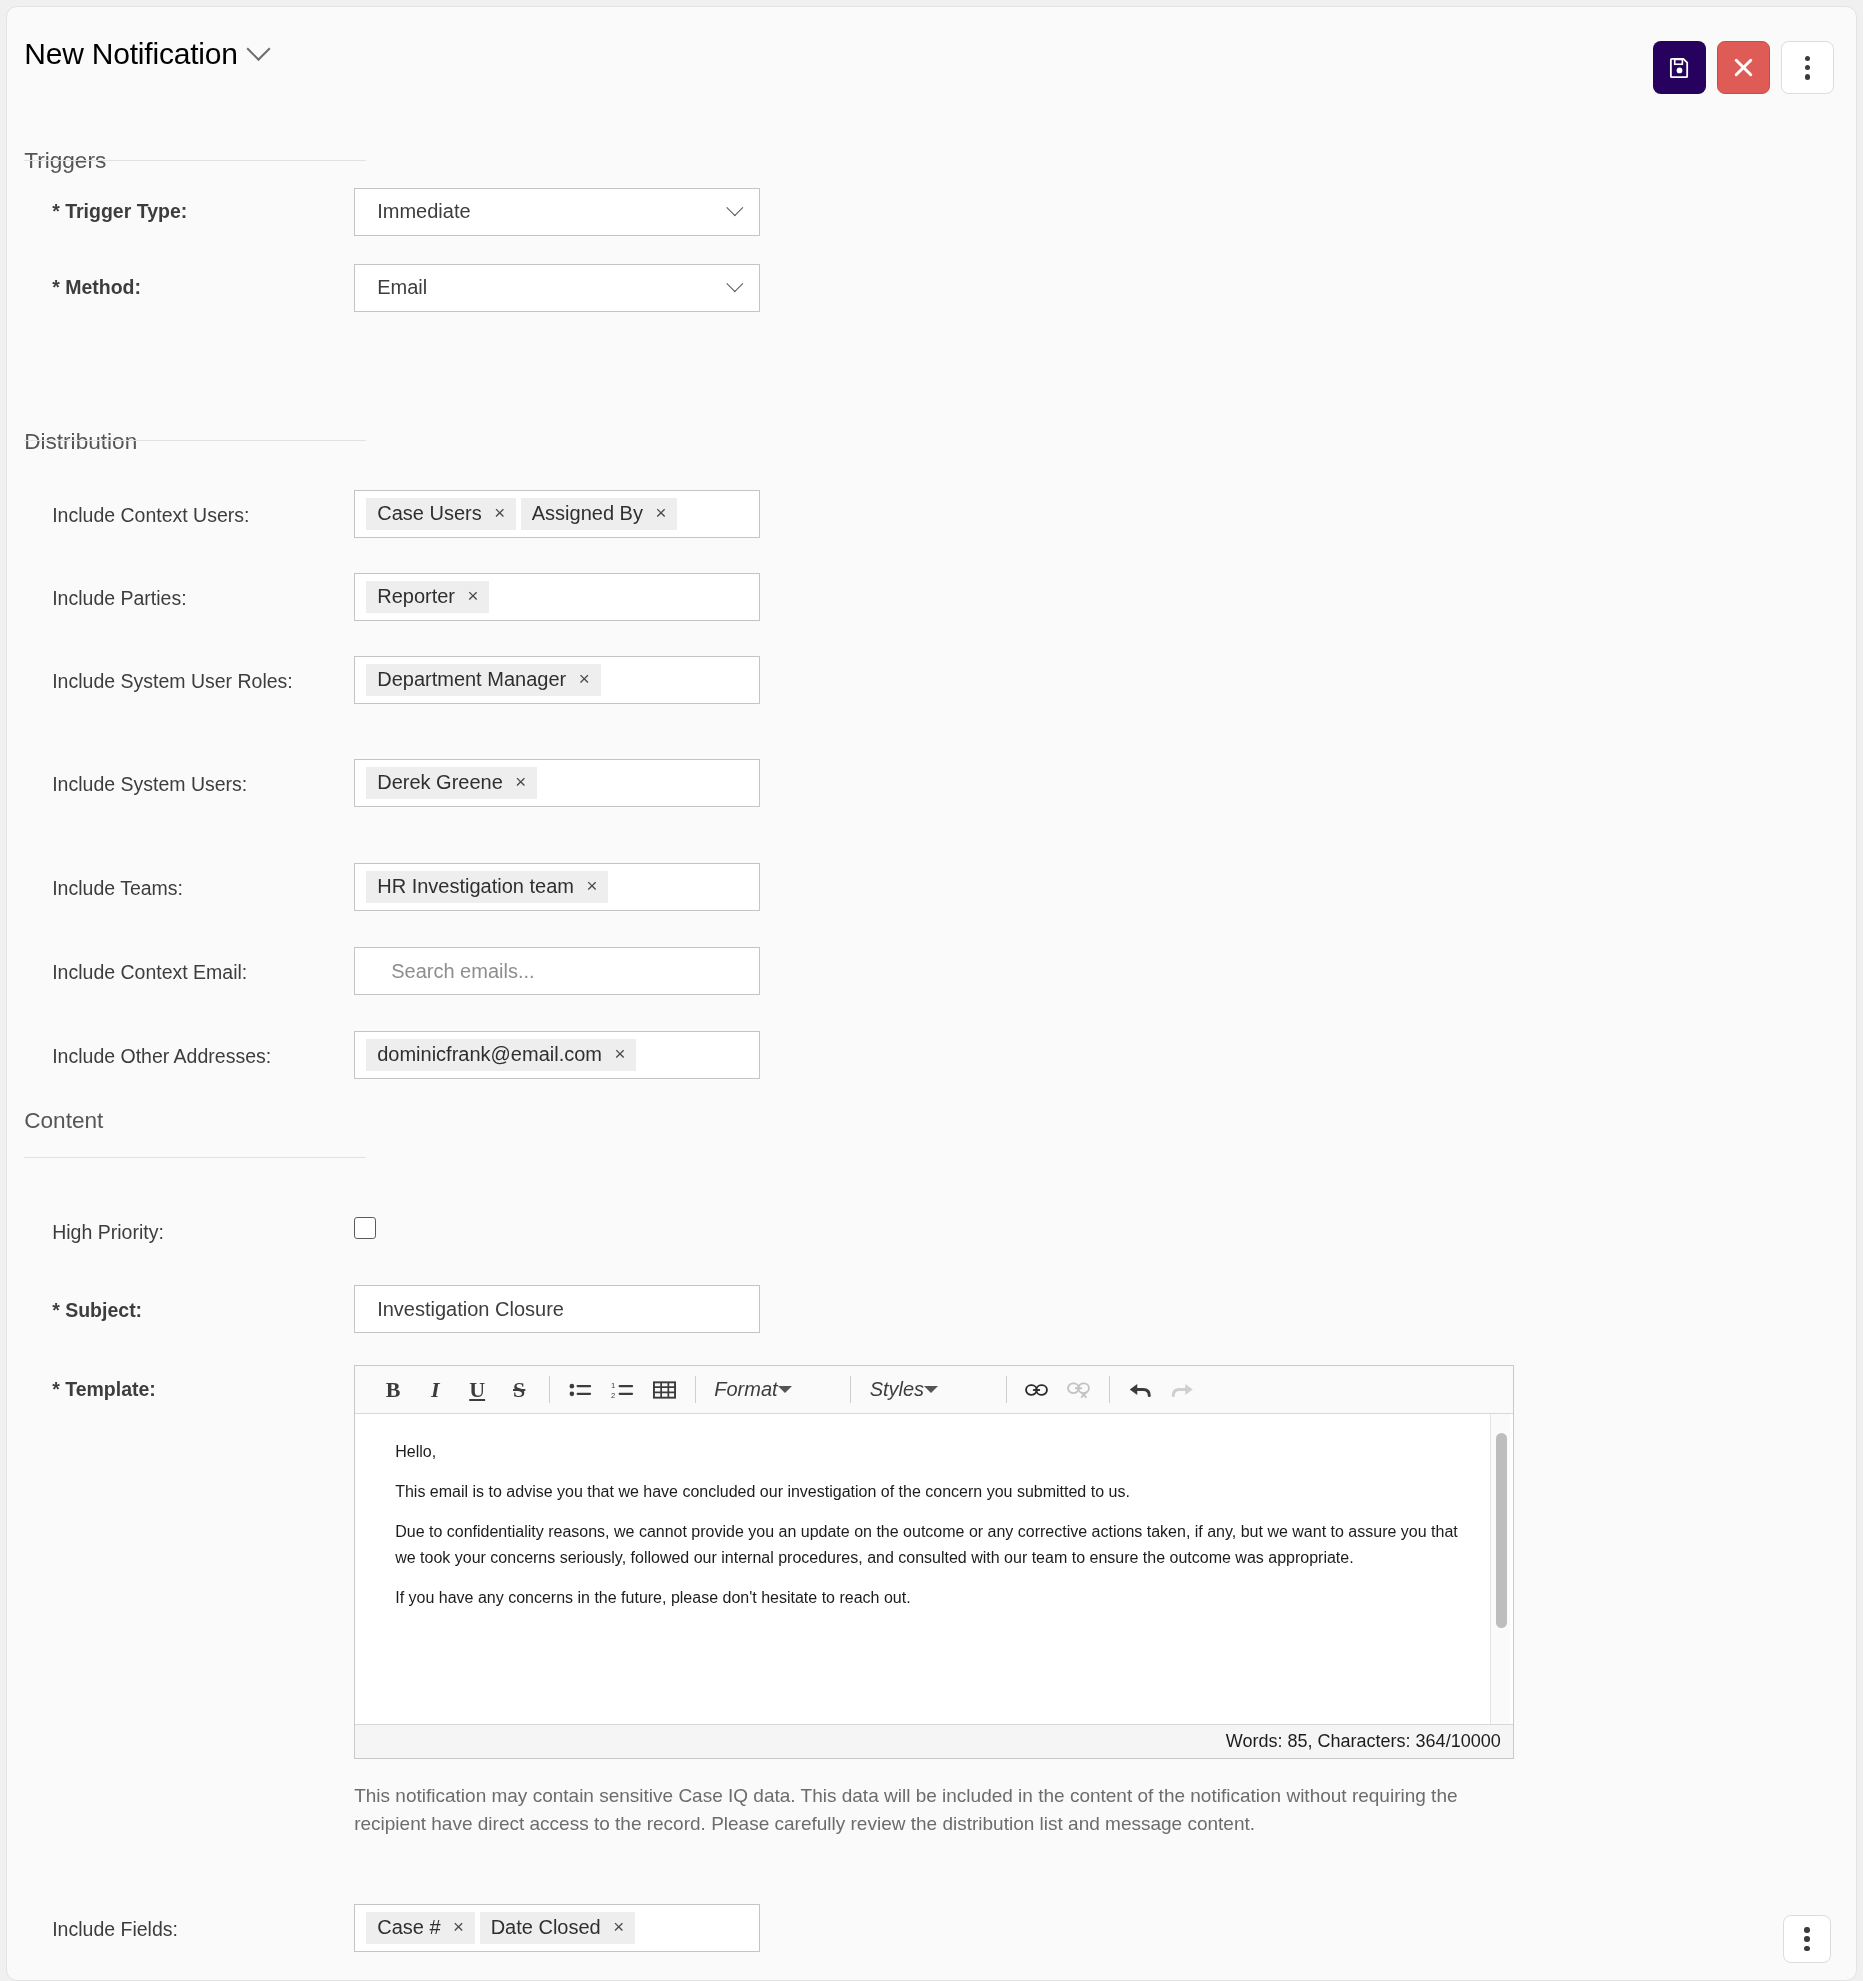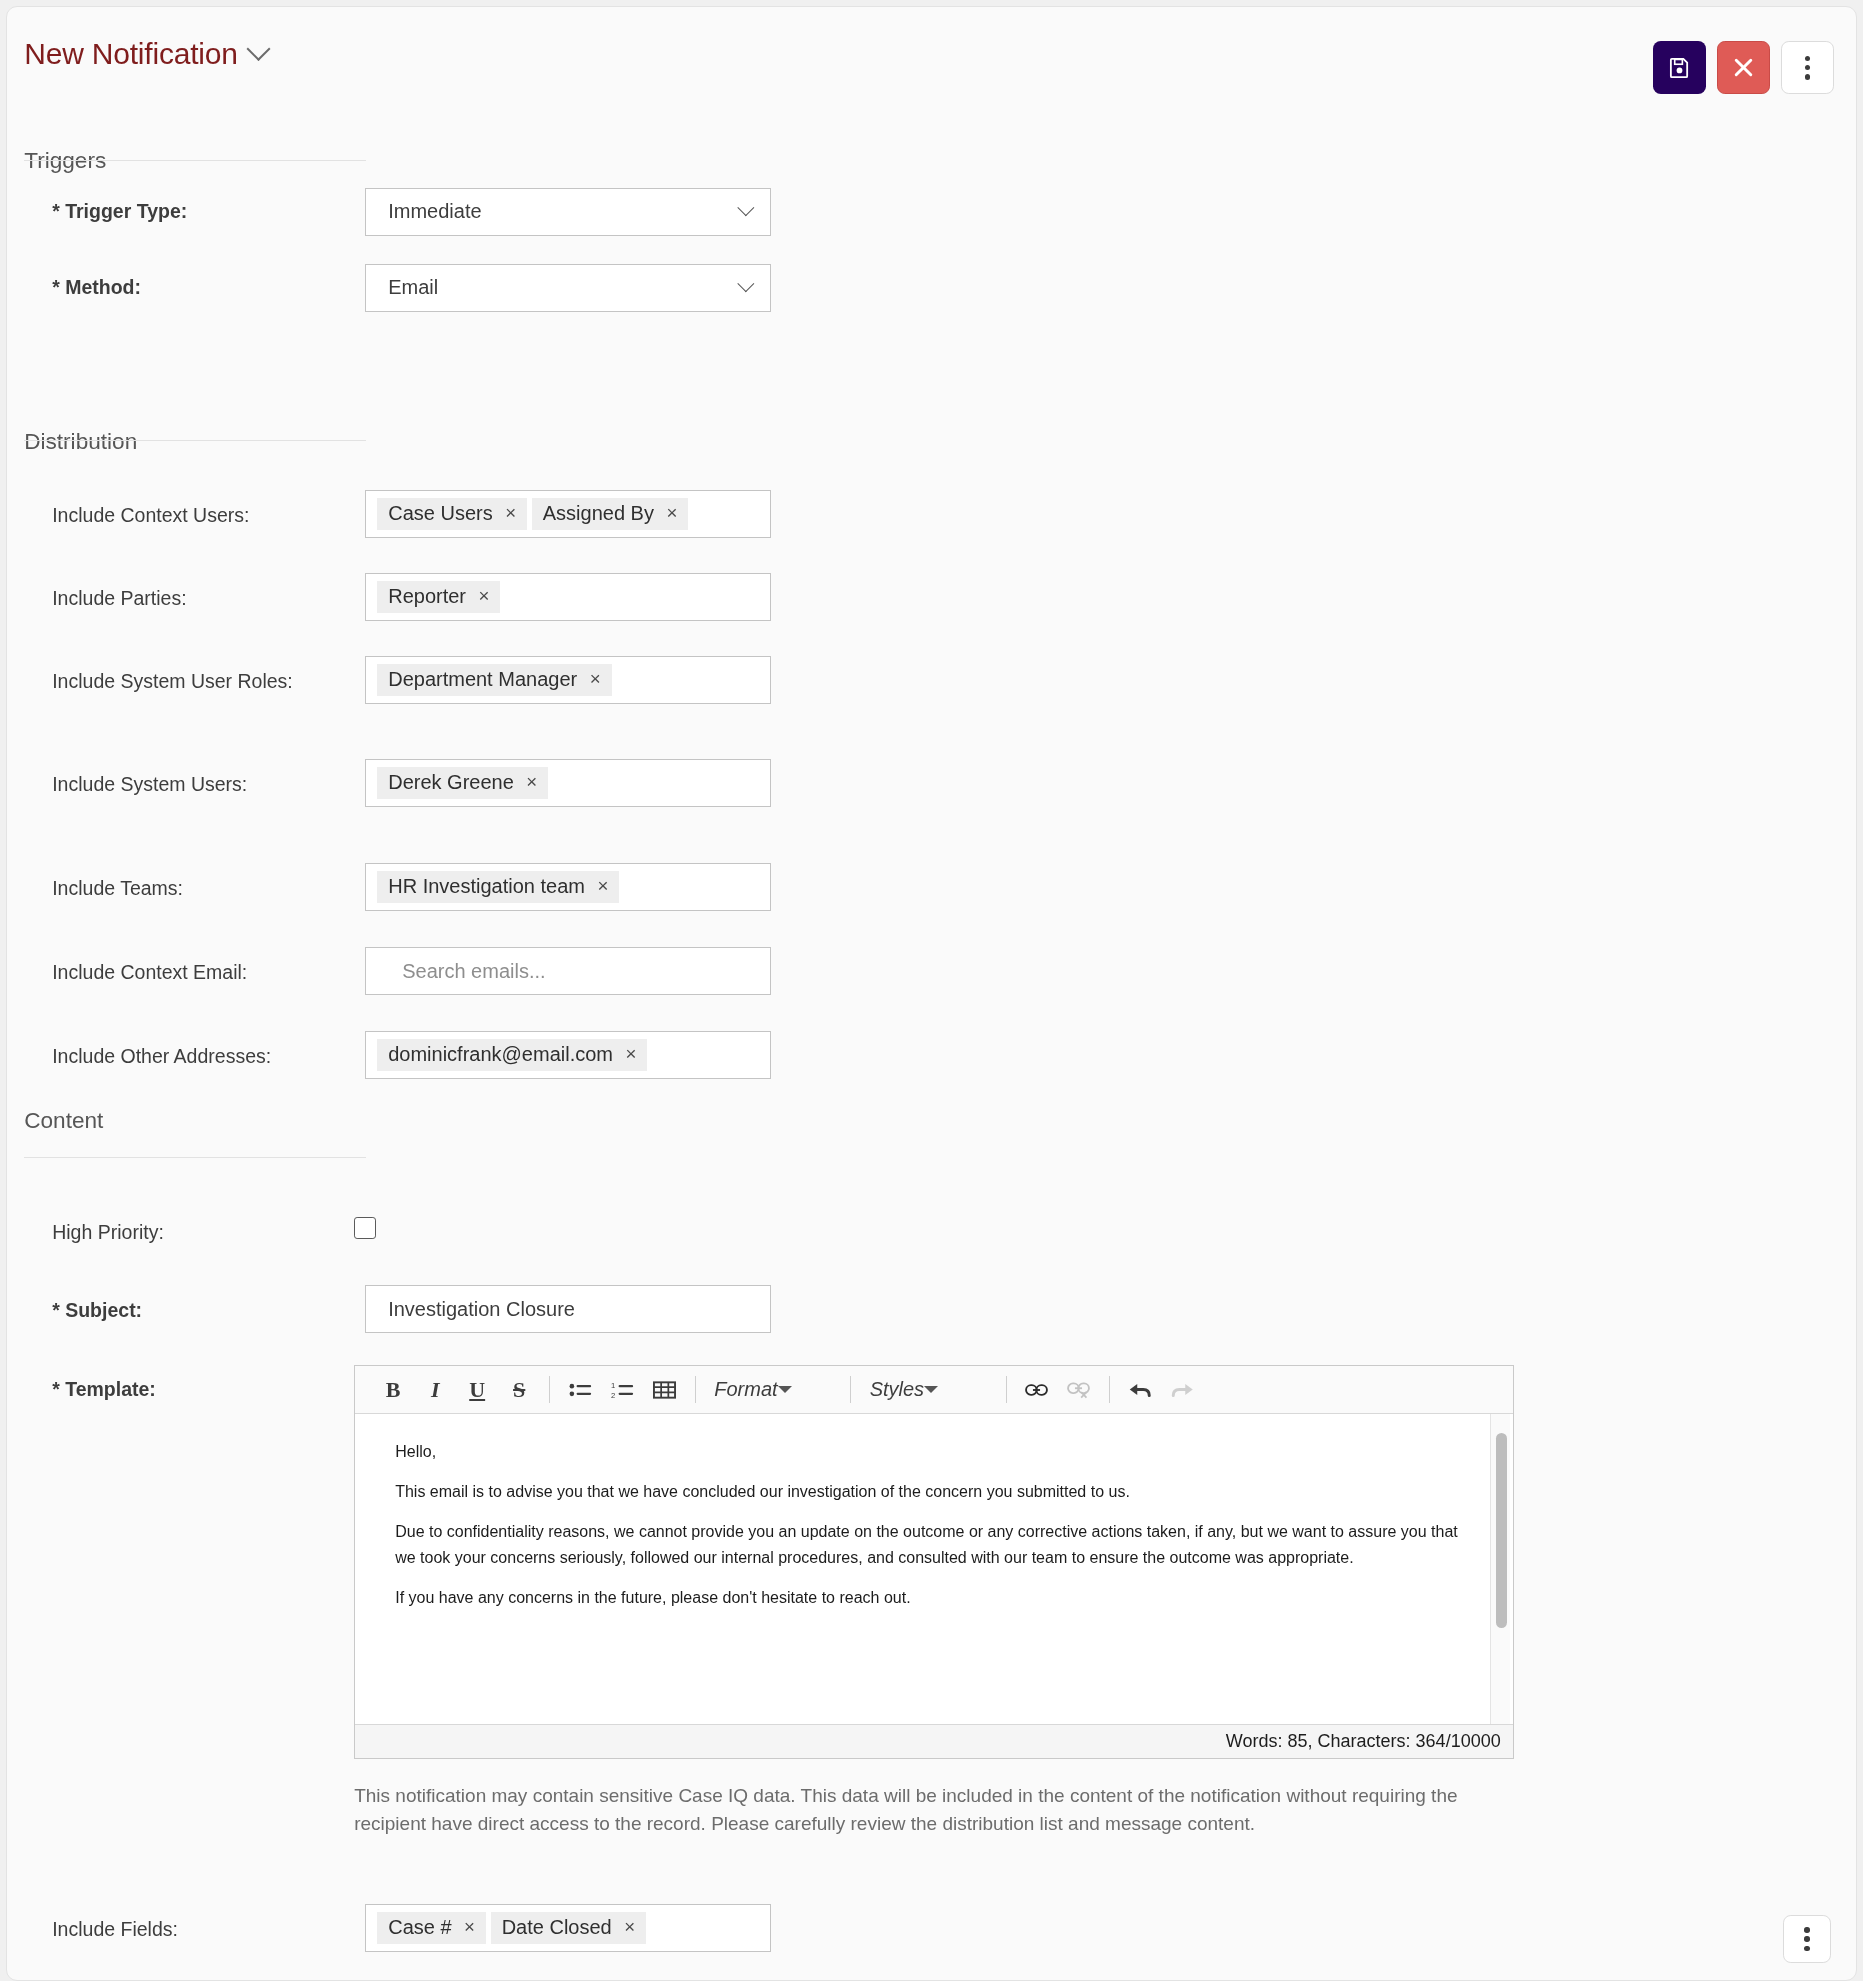--- a/index.html
+++ b/index.html
@@ -23,21 +23,21 @@
 
   
   .hdr {
     position: absolute; left: 0; top: 0; width: 100%; height: 93px;
   }
   .hdr-title-wrap {
     position: absolute; left: 17px; top: 30px;
     display: flex; align-items: center; gap: 12.5px;
   }
   .hdr-title {
-    font-size: 30px; color: #7f1d1d; font-weight: 400; letter-spacing: -0.2px;
+    font-size: 30px; color: #000000; font-weight: 400; letter-spacing: -0.2px;
   }
   .chev-title {
     display: inline-block; width: 17px; height: 17px;
     border-right: 2.3px solid #6b6b6b; border-bottom: 2.3px solid #6b6b6b;
     transform: rotate(45deg) translate(-3.9px,-3.9px);
   }
   .hdr-actions {
     position: absolute; right: 22px; top: 34px;
     display: flex; gap: 11px; align-items: center;
   }
@@ -62,21 +62,21 @@
   }
 
   
   .row { position: absolute; left: 0; width: 100%; }
   .lbl {
     position: absolute; left: 45px; width: 288px;
     font-size: 19.5px; color: #3d3d3d; line-height: 1.2;
   }
   .lbl.req { font-weight: bold; }
   .fld {
-    position: absolute; left: 358px; width: 406px;
+    position: absolute; left: 347px; width: 406px;
     background: #ffffff; border: 0.8px solid #c4c4c4;
   }
   .fld.h-select { height: 48px; display: flex; align-items: center; padding: 0 14px 0 22px; justify-content: space-between; }
   .fld.h-chips { min-height: 48px; display: flex; align-items: center; padding: 0 7.8px 0 11px; gap: 4.7px; }
   .fld-val { font-size: 20px; color: #3d3d3d; }
   .fld-ph { font-size: 20px; color: #8e8e8e; }
   .chev-sm {
     width: 11.7px; height: 11.7px;
     border-right: 1.9px solid #555; border-bottom: 1.9px solid #555;
     transform: rotate(45deg) translate(-3.1px,-3.1px);

